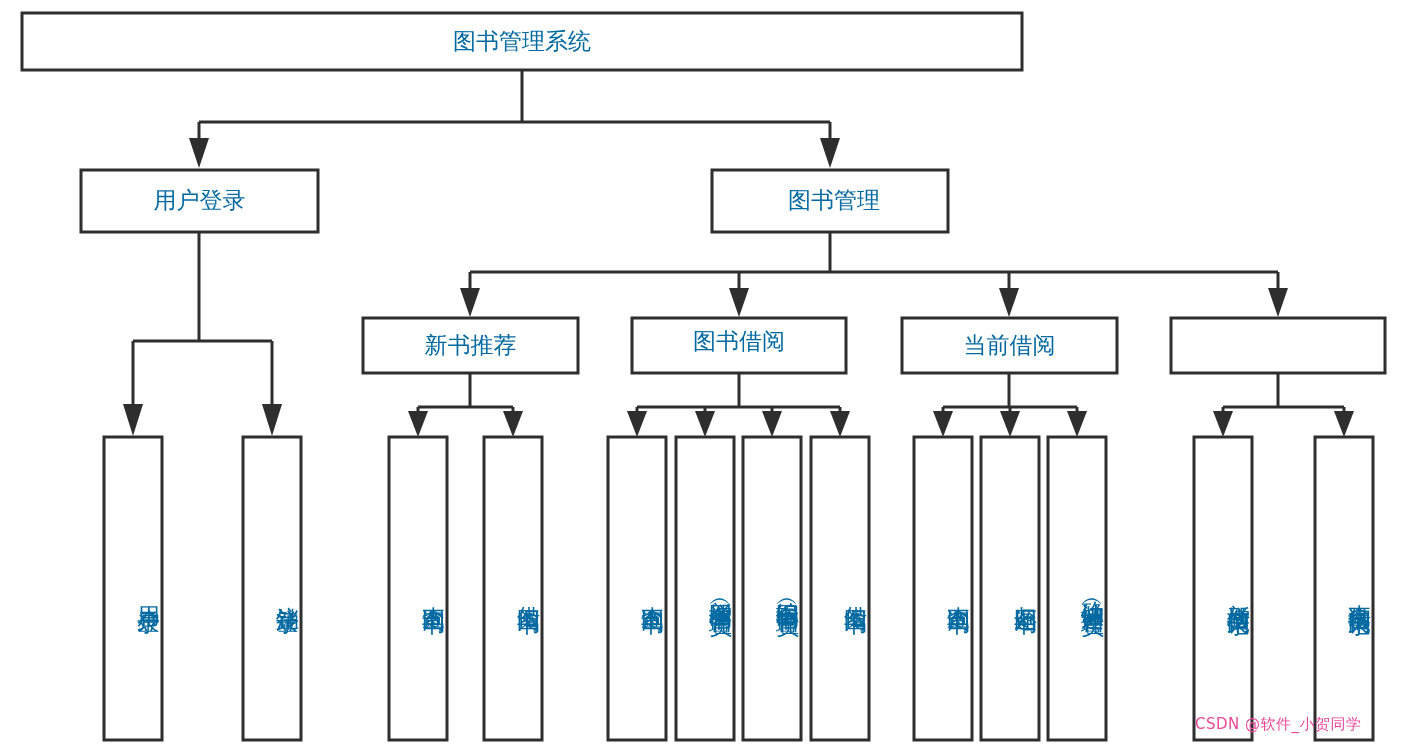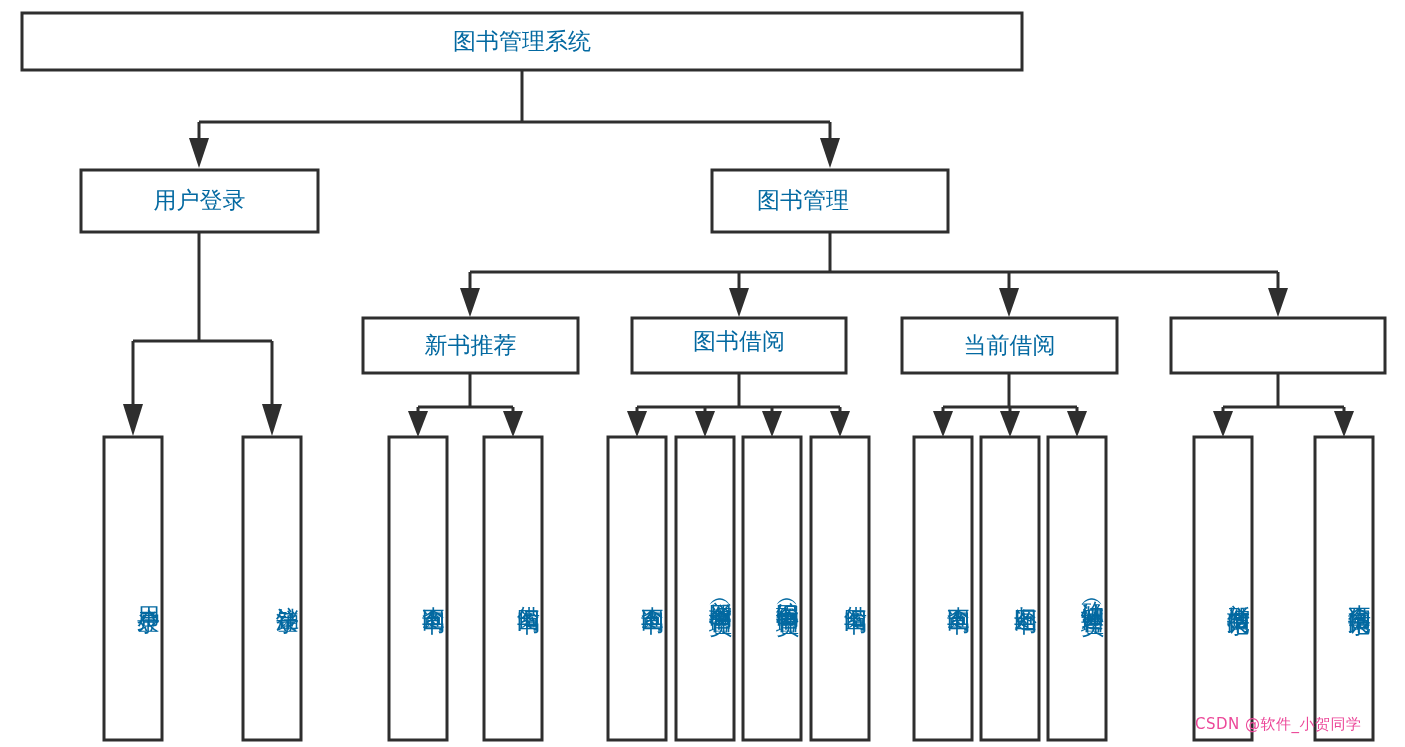--- a/index.html
+++ b/index.html
@@ -160,21 +160,21 @@
     <rect class="node-box" x="981" y="437" width="58" height="303"></rect>
     <rect class="node-box" x="1048" y="437" width="58" height="303"></rect>
 
     <rect class="node-box" x="1194" y="437" width="58" height="303"></rect>
     <rect class="node-box" x="1315" y="437" width="58" height="303"></rect>
   </svg>
 
   <div class="node-label horizontal" style="left:22px; top:13px; width:1000px; height:57px;">图书管理系统</div>
 
   <div class="node-label horizontal" style="left:81px; top:170px; width:237px; height:62px;">用户登录</div>
-  <div class="node-label horizontal" style="left:677px; top:170px; width:236px; height:62px;padding-left:16px;">图书管理</div>
+  <div class="node-label horizontal" style="left:708px; top:170px; width:236px; height:62px;padding-left:16px;">图书管理</div>
 
   <div class="node-label horizontal" style="left:363px; top:318px; width:215px; height:55px;">新书推荐</div>
   <div class="node-label horizontal" style="left:632px; top:318px; width:214px; height:47px;">图书借阅</div>
   <div class="node-label horizontal" style="left:902px; top:318px; width:215px; height:55px;">当前借阅</div>
 
   <div class="node-label vertical" style="left:104px; top:437px; width:58px; height:303px;">用户登录</div>
   <div class="node-label vertical" style="left:243px; top:437px; width:58px; height:303px;">注销登录</div>
 
   <div class="node-label vertical" style="left:389px; top:437px; width:58px; height:303px;">查询图书</div>
   <div class="node-label vertical" style="left:484px; top:437px; width:58px; height:303px;">借阅图书</div>

